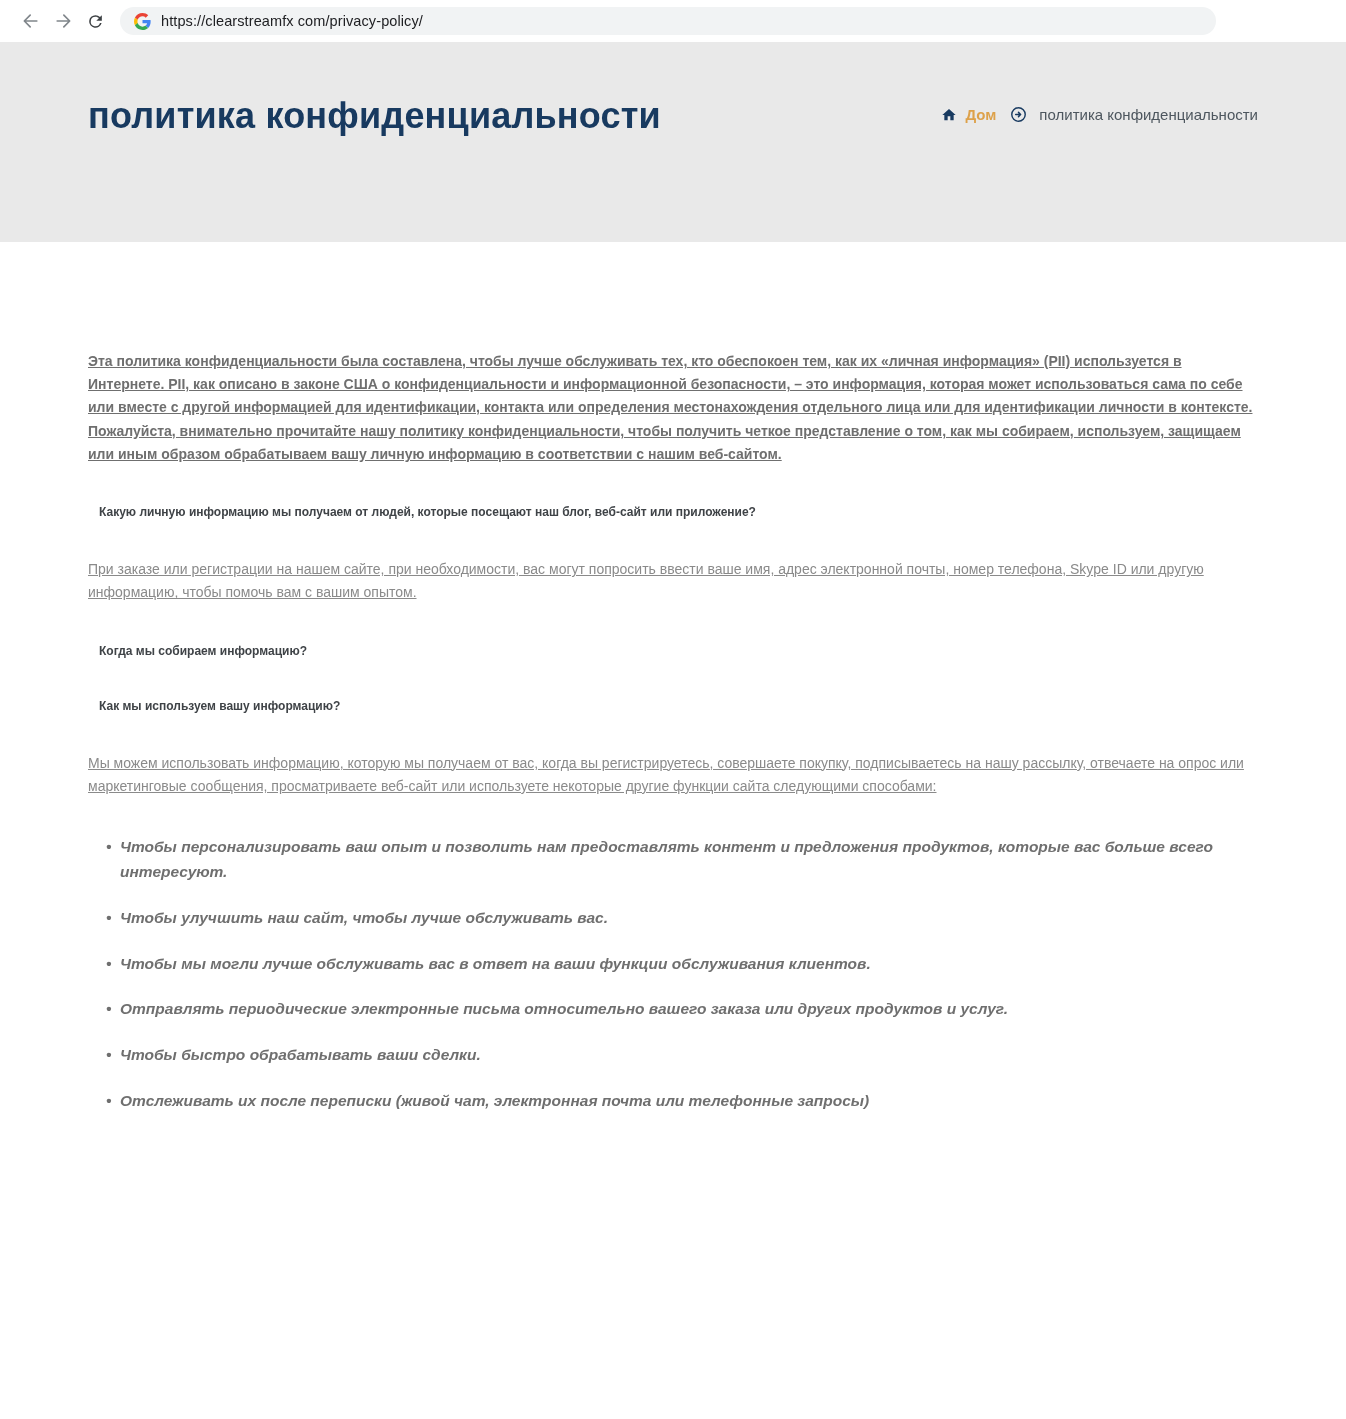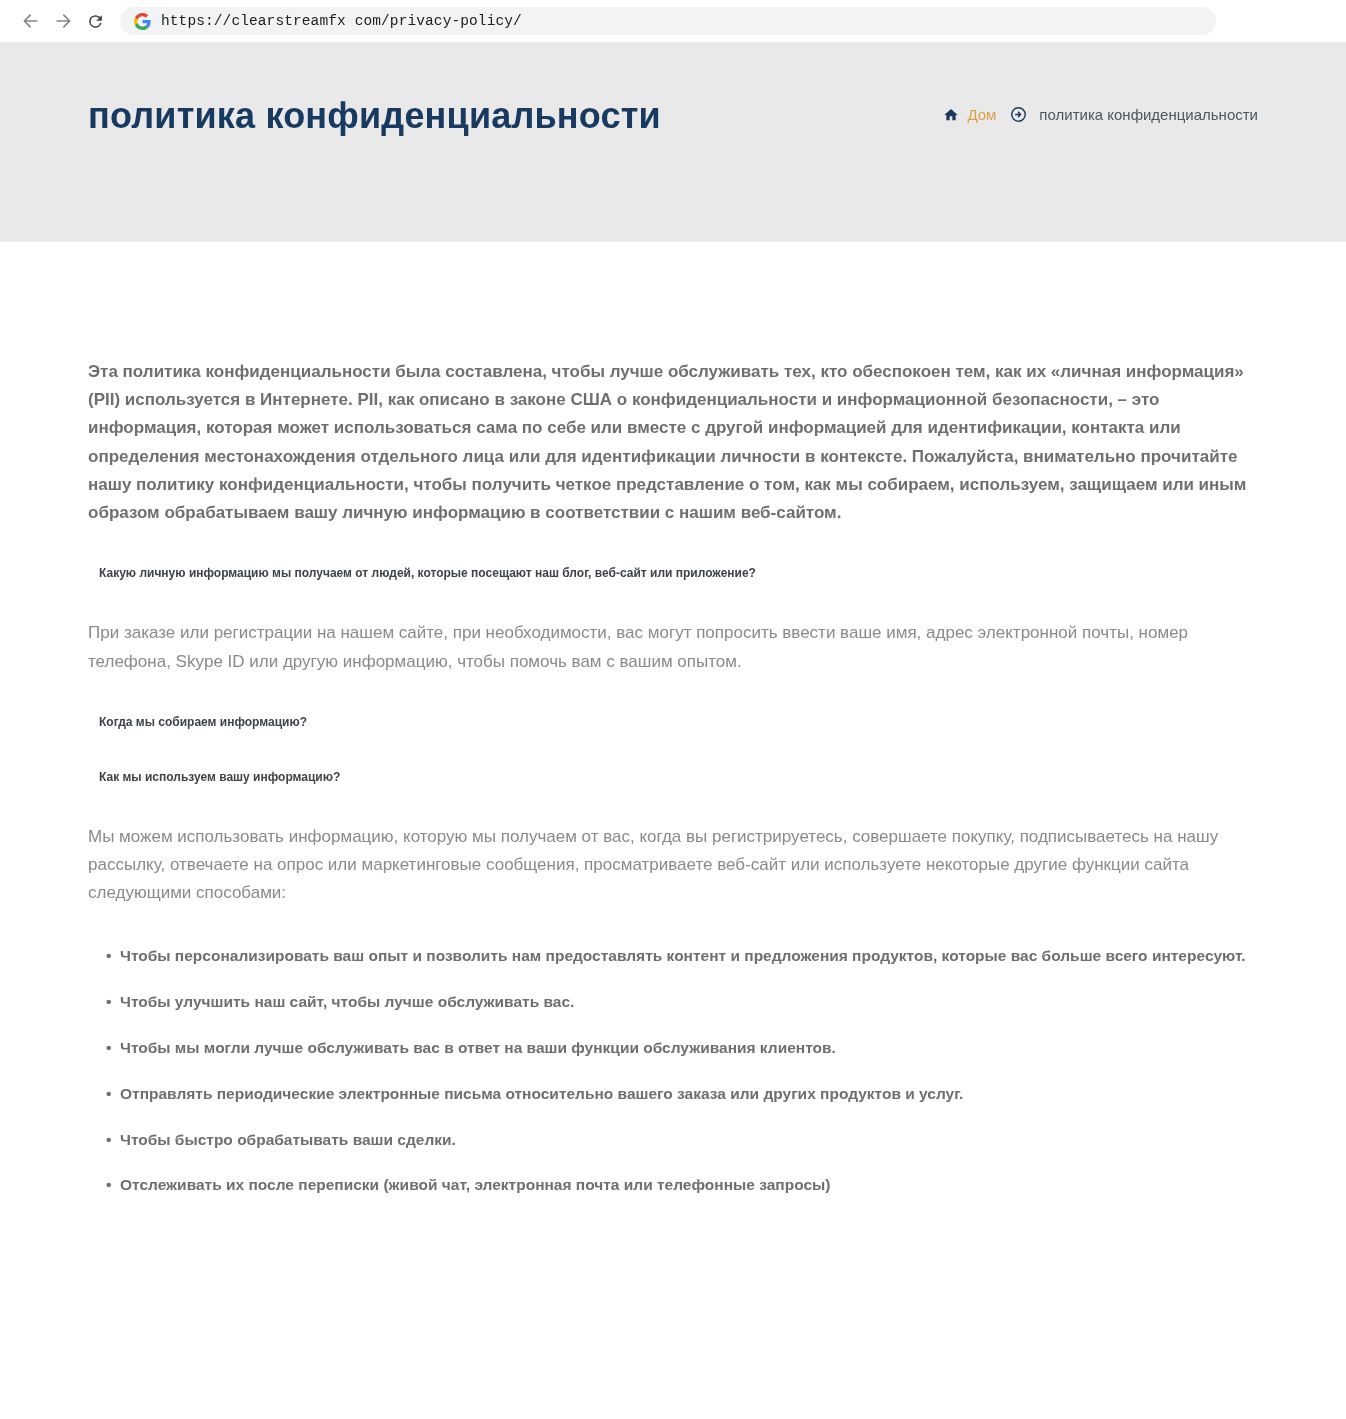--- a/index.html
+++ b/index.html
@@ -29,21 +29,20 @@
   .nav-btn svg { display: block; }
   .url-pill {
     margin-left: 6px;
     width: 1096px;
     height: 28px;
     background: #f1f3f4;
     border-radius: 14px;
     display: flex;
     align-items: center;
     padding: 0 14px;
-    font-family: Liberation Mono, monospace;
   }
   .g-icon { width: 17px; height: 17px; margin-right: 10px; flex: 0 0 auto; }
   .g-icon svg { display: block; width: 17px; height: 17px; }
   .url-text {
     font-size: 14.5px;
     color: #202124;
     letter-spacing: 0.1px;
     white-space: nowrap;
   }
 
@@ -70,36 +69,38 @@
     white-space: nowrap;
   }
   .breadcrumb .bc-icon { display: flex; align-items: center; }
   .breadcrumb .bc-icon svg { display: block; }
   .bc-home {
     color: #dda14a;
     font-size: 15px;
     margin: 0 14px 0 8px;
     text-decoration: none;
     cursor: pointer;
+    font-weight: bold;
   }
   .bc-sep { margin-right: 12px; }
   .bc-current {
     color: #4d565e;
     font-size: 15px;
   }
 
   
   .content {
     padding: 108px 88px 30px 88px;
   }
   .content p {
-    font-size: 17px;
+    font-size: 14px;
     line-height: 1.66;
     color: #8a8a8a;
-    margin: 8px 0 37px 0;
+    margin: 0 0 37px 0;
+    text-decoration: underline;
   }
   .content p.bold {
     font-weight: 700;
     color: #6f6f6f;
   }
   .content h3 {
     font-size: 12px;
     font-weight: 700;
     color: #3f4347;
     line-height: 1.5;
@@ -111,20 +112,21 @@
     padding-left: 18px;
   }
   .usage-list li {
     font-size: 15.5px;
     font-weight: 700;
     color: #6f6f6f;
     line-height: 1.6;
     margin-bottom: 21px;
     position: relative;
     padding-left: 14px;
+    font-style: italic;
   }
   .usage-list li::before {
     content: "•";
     position: absolute;
     left: 0;
     color: #6f6f6f;
   }
 </style>
 </head>
 <body>

